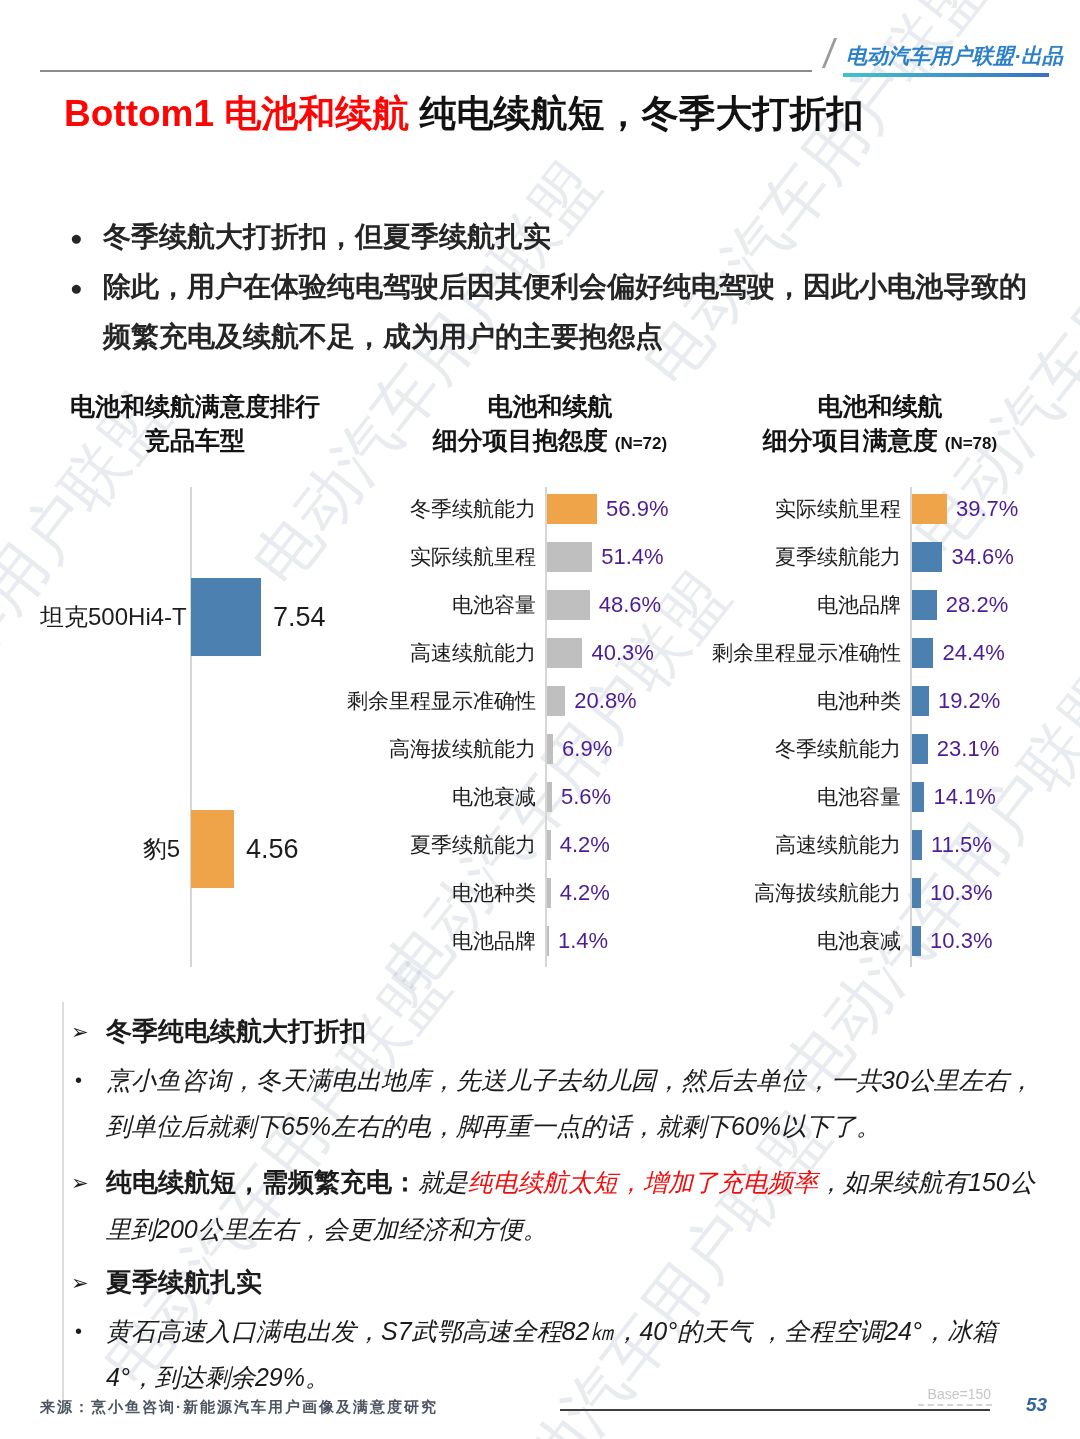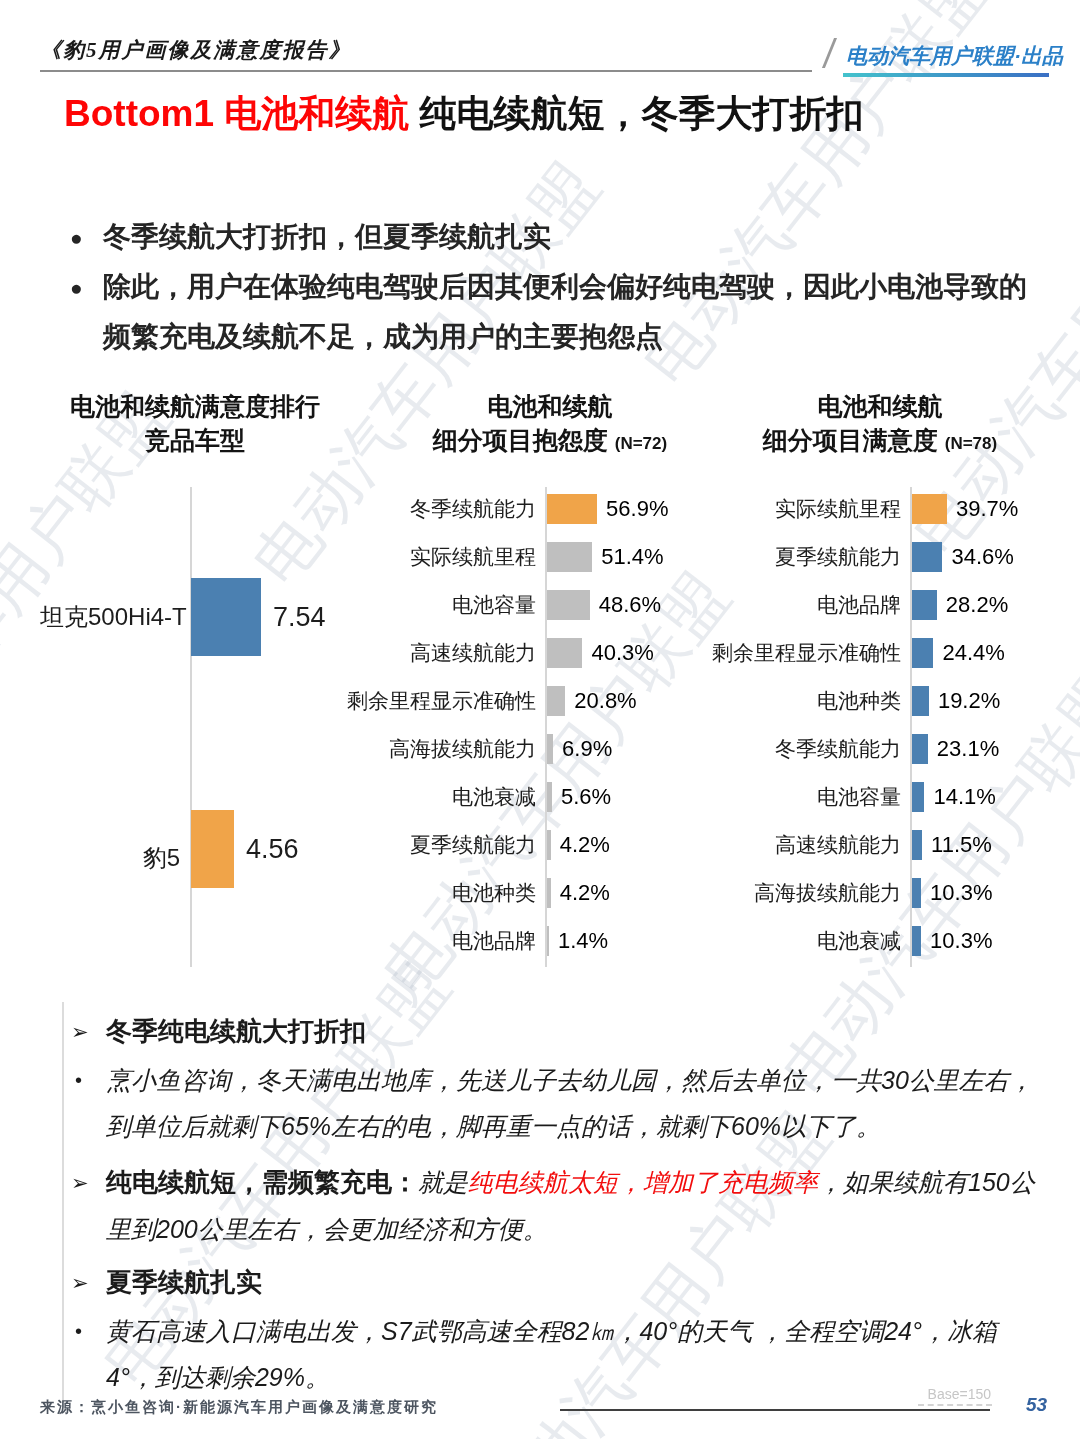--- a/index.html
+++ b/index.html
@@ -45,21 +45,21 @@
   .bullet{position:relative;padding-left:33px;font-size:28px;font-weight:700;line-height:50px;color:#252525;}
   .bmarker{position:absolute;left:0;top:1px;font-size:21px;}
   
   .charts{position:absolute;left:0;top:385px;width:1080px;height:595px;}
   .ctitle{position:absolute;top:4px;text-align:center;font-size:25px;font-weight:700;line-height:34px;color:#141414;}
   .ctitle .sample{font-size:17px;}
   .pchart{position:absolute;top:100px;height:486px;}
   .hrow{display:flex;align-items:center;height:48px;position:relative;}
   .hlabel{flex:none;text-align:right;padding-right:9px;box-sizing:border-box;font-size:21px;color:#1d1d1d;white-space:nowrap;}
   .hbar{flex:none;height:30px;margin-left:2px;}
-  .hval{margin-left:9px;font-size:22px;color:#000000;white-space:nowrap;}
+  .hval{margin-left:9px;font-size:22px;color:#4c1d95;white-space:nowrap;}
   .vaxis{position:absolute;top:2px;bottom:4px;width:2px;background:#d6d6d6;}
   .score-chart{position:absolute;top:100px;left:40px;width:300px;height:486px;}
   .sbar{position:absolute;height:78px;}
   .slabel{position:absolute;left:0;width:140px;text-align:right;font-size:24px;line-height:30px;color:#1d1d1d;white-space:nowrap;}
   .sval{position:absolute;font-size:27px;line-height:32px;color:#1d1d1d;}
   
   .insights{position:absolute;left:62px;top:1002px;width:975px;border-left:2px solid #dcdcdc;}
   .ihead{position:relative;padding-left:42px;font-size:26px;font-weight:700;line-height:47px;color:#1b1b1b;margin-top:6px;}
   .imarker{position:absolute;left:7px;top:0;font-size:21px;font-weight:400;}
   .iseg{font-weight:400;font-style:italic;font-size:25px;}
@@ -80,21 +80,20 @@
 
   <span class="wm">电动汽车用户联盟</span>
   <span class="wm">电动汽车用户联盟</span>
   <span class="wm">电动汽车用户联盟</span>
   <span class="wm">电动汽车用户联盟</span>
   <span class="wm">电动汽车用户联盟</span>
   <span class="wm">电动汽车用户联盟</span>
   <span class="wm">电动汽车用户联盟</span>
   <span class="wm">电动汽车用户联盟</span>
 
-  <div class="report-title z">《豹5用户画像及满意度报告》</div>
   <div class="header-rule z"></div>
   <div class="brand-slash z"></div>
   <div class="brand z">电动汽车用户联盟·出品</div>
   <div class="brand-rule z"></div>
 
   <div class="main-title z">
     <div><span class="red">Bottom1 电池和续航</span><span> 纯电续航短，冬季大打折扣</span></div>
   </div>
 
   <div class="bullets z">
@@ -115,21 +114,21 @@
       <div>电池和续航</div>
       <div><span>细分项目满意度</span> <span class="sample">(N=78)</span></div>
     </div>
 
     <div id="chart-score" class="score-chart">
         <div class="vaxis" style="left: 150px;"></div>
         <div class="sbar" style="left: 151px; top: 93px; width: 70px; background: rgb(75, 128, 177);"></div>
         <div class="slabel" style="top: 117px;">坦克500Hi4-T</div>
         <div class="sval" style="left: 233px; top: 116px;">7.54</div>
         <div class="sbar" style="left: 151px; top: 325px; width: 43px; background: rgb(240, 164, 73);"></div>
-        <div class="slabel" style="top: 358px;">豹5</div>
+        <div class="slabel" style="top: 349px;">豹5</div>
         <div class="sval" style="left: 206px; top: 348px;">4.56</div>
       </div>
     <div class="pchart" style="left:300px;width:410px;">
         <div class="vaxis" style="left: 245px;"></div>
         <div class="hrow">
           <div class="hlabel" style="width: 245px;">冬季续航能力</div>
           <div class="hbar" style="width: 50.072px; background: rgb(240, 164, 73);"></div>
           <div class="hval">56.9%</div>
         </div>
         <div class="hrow">

